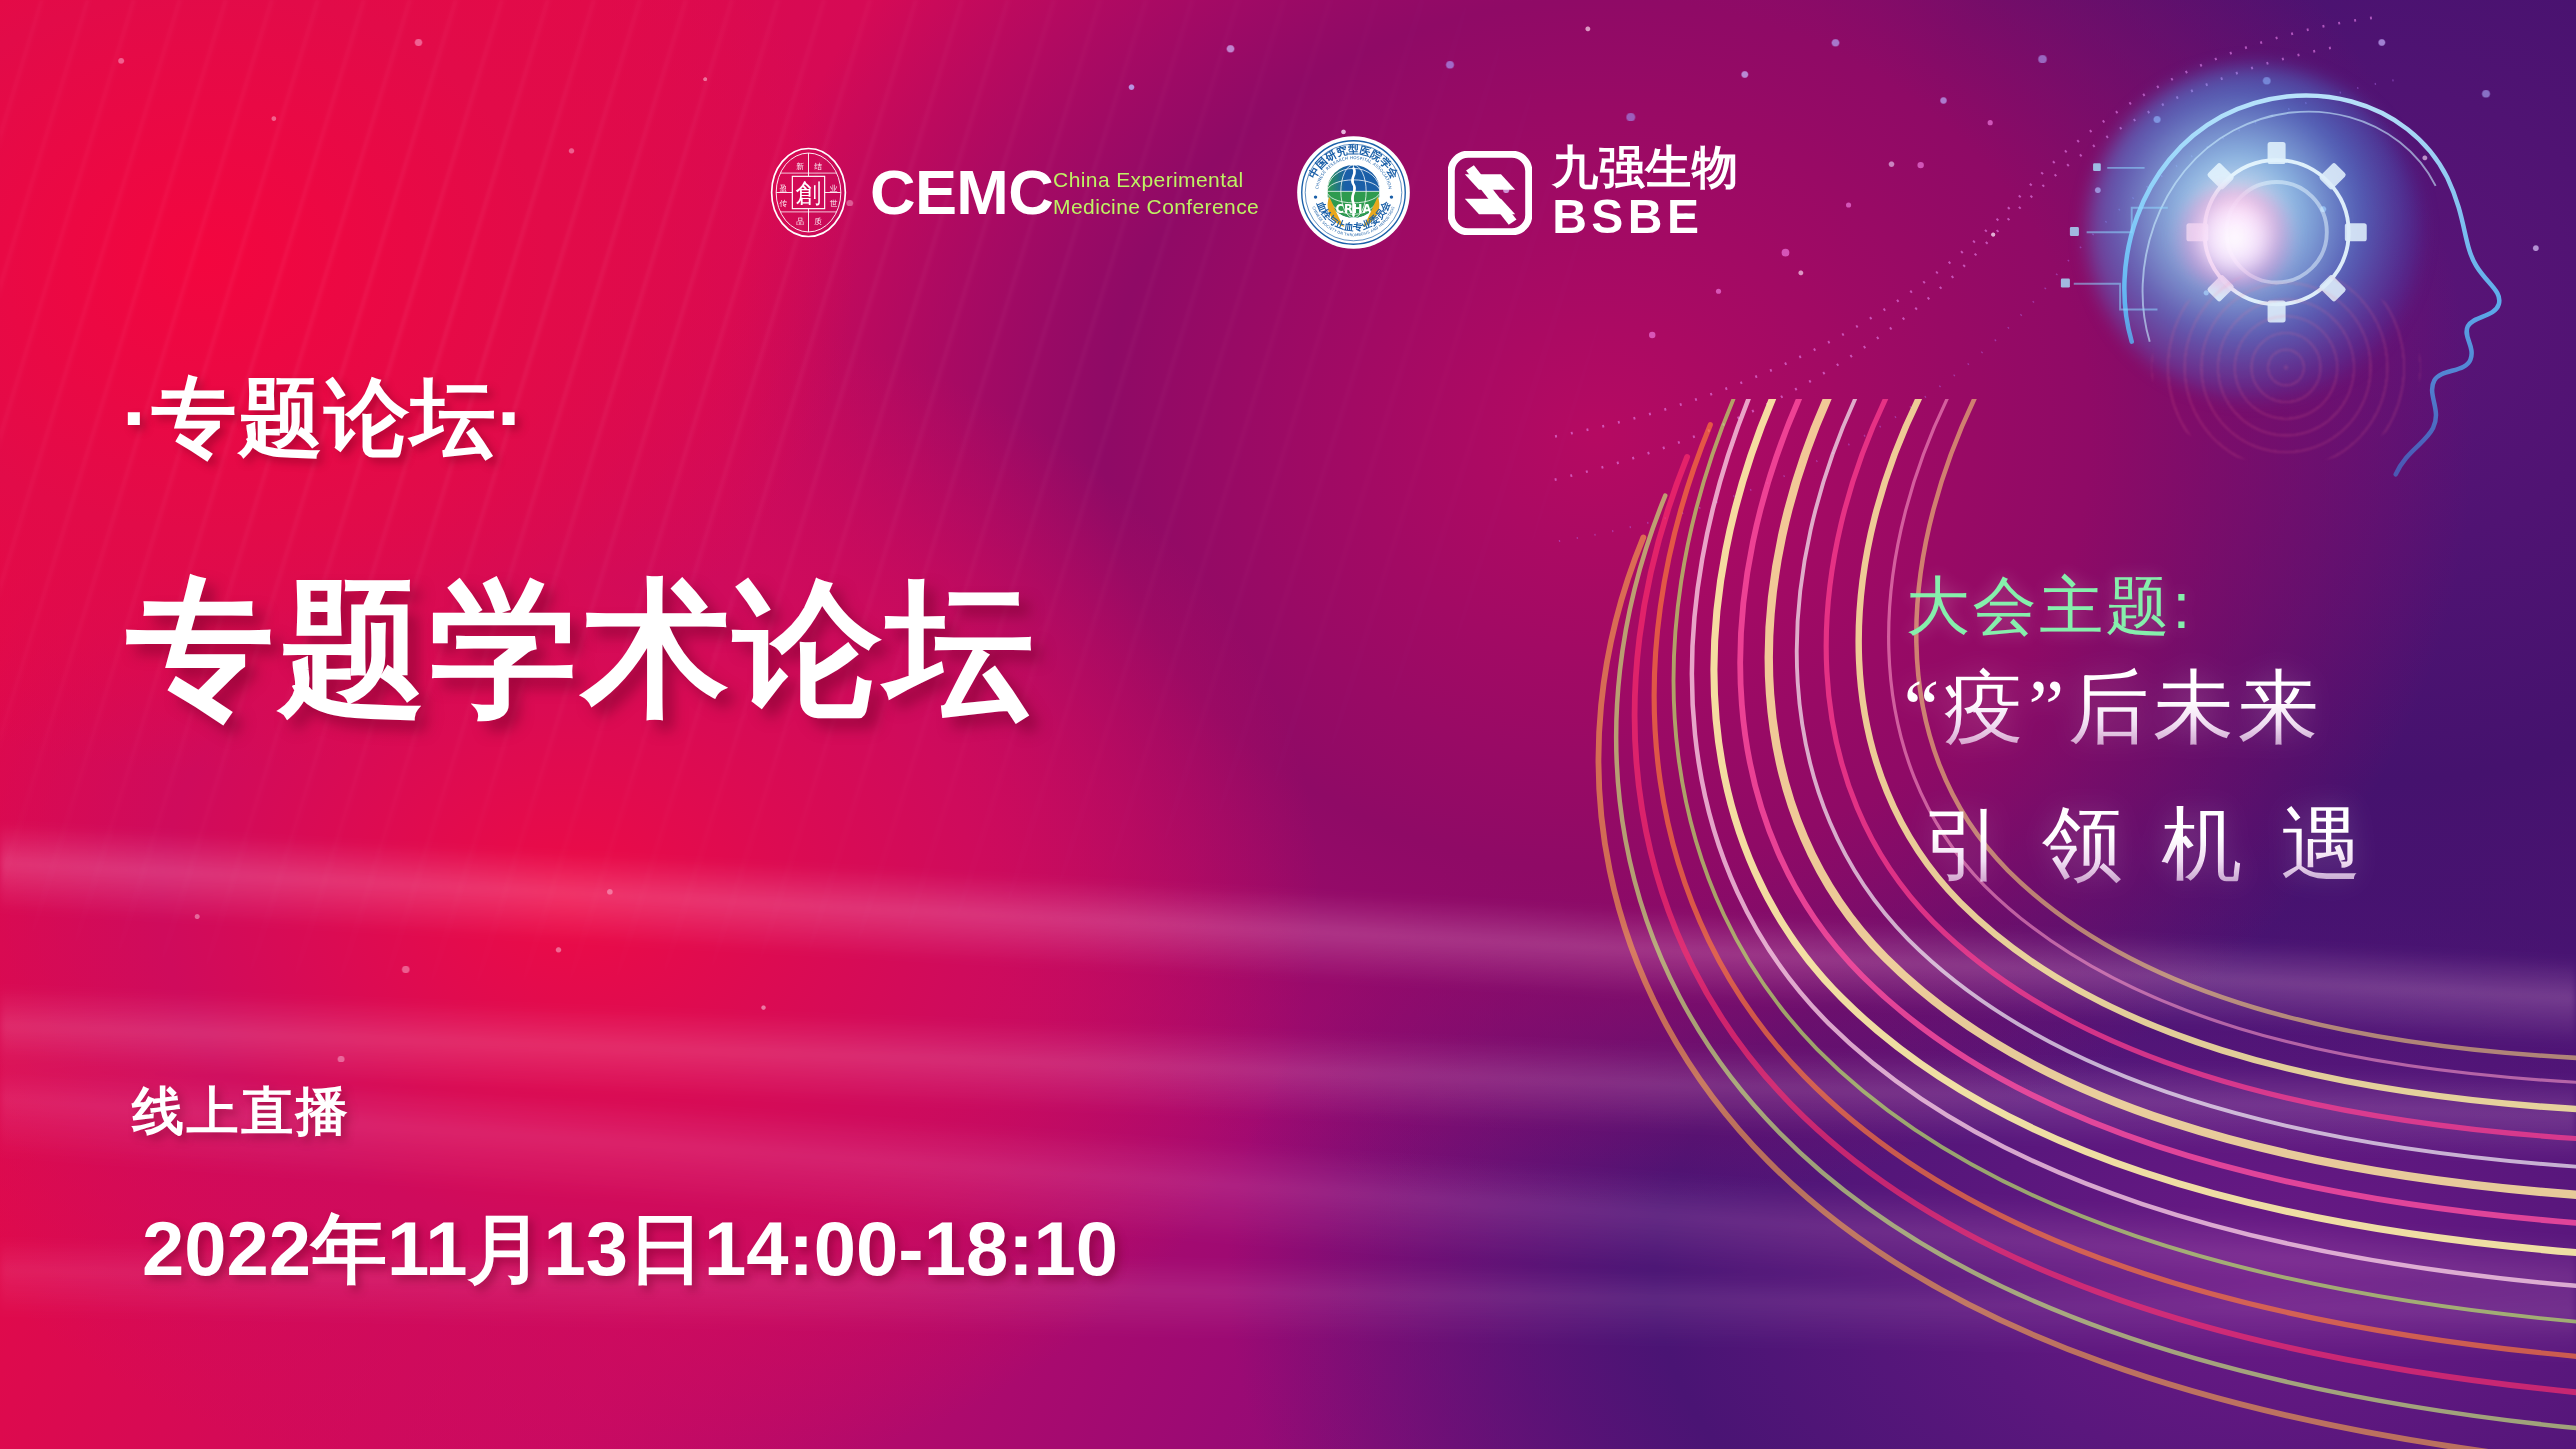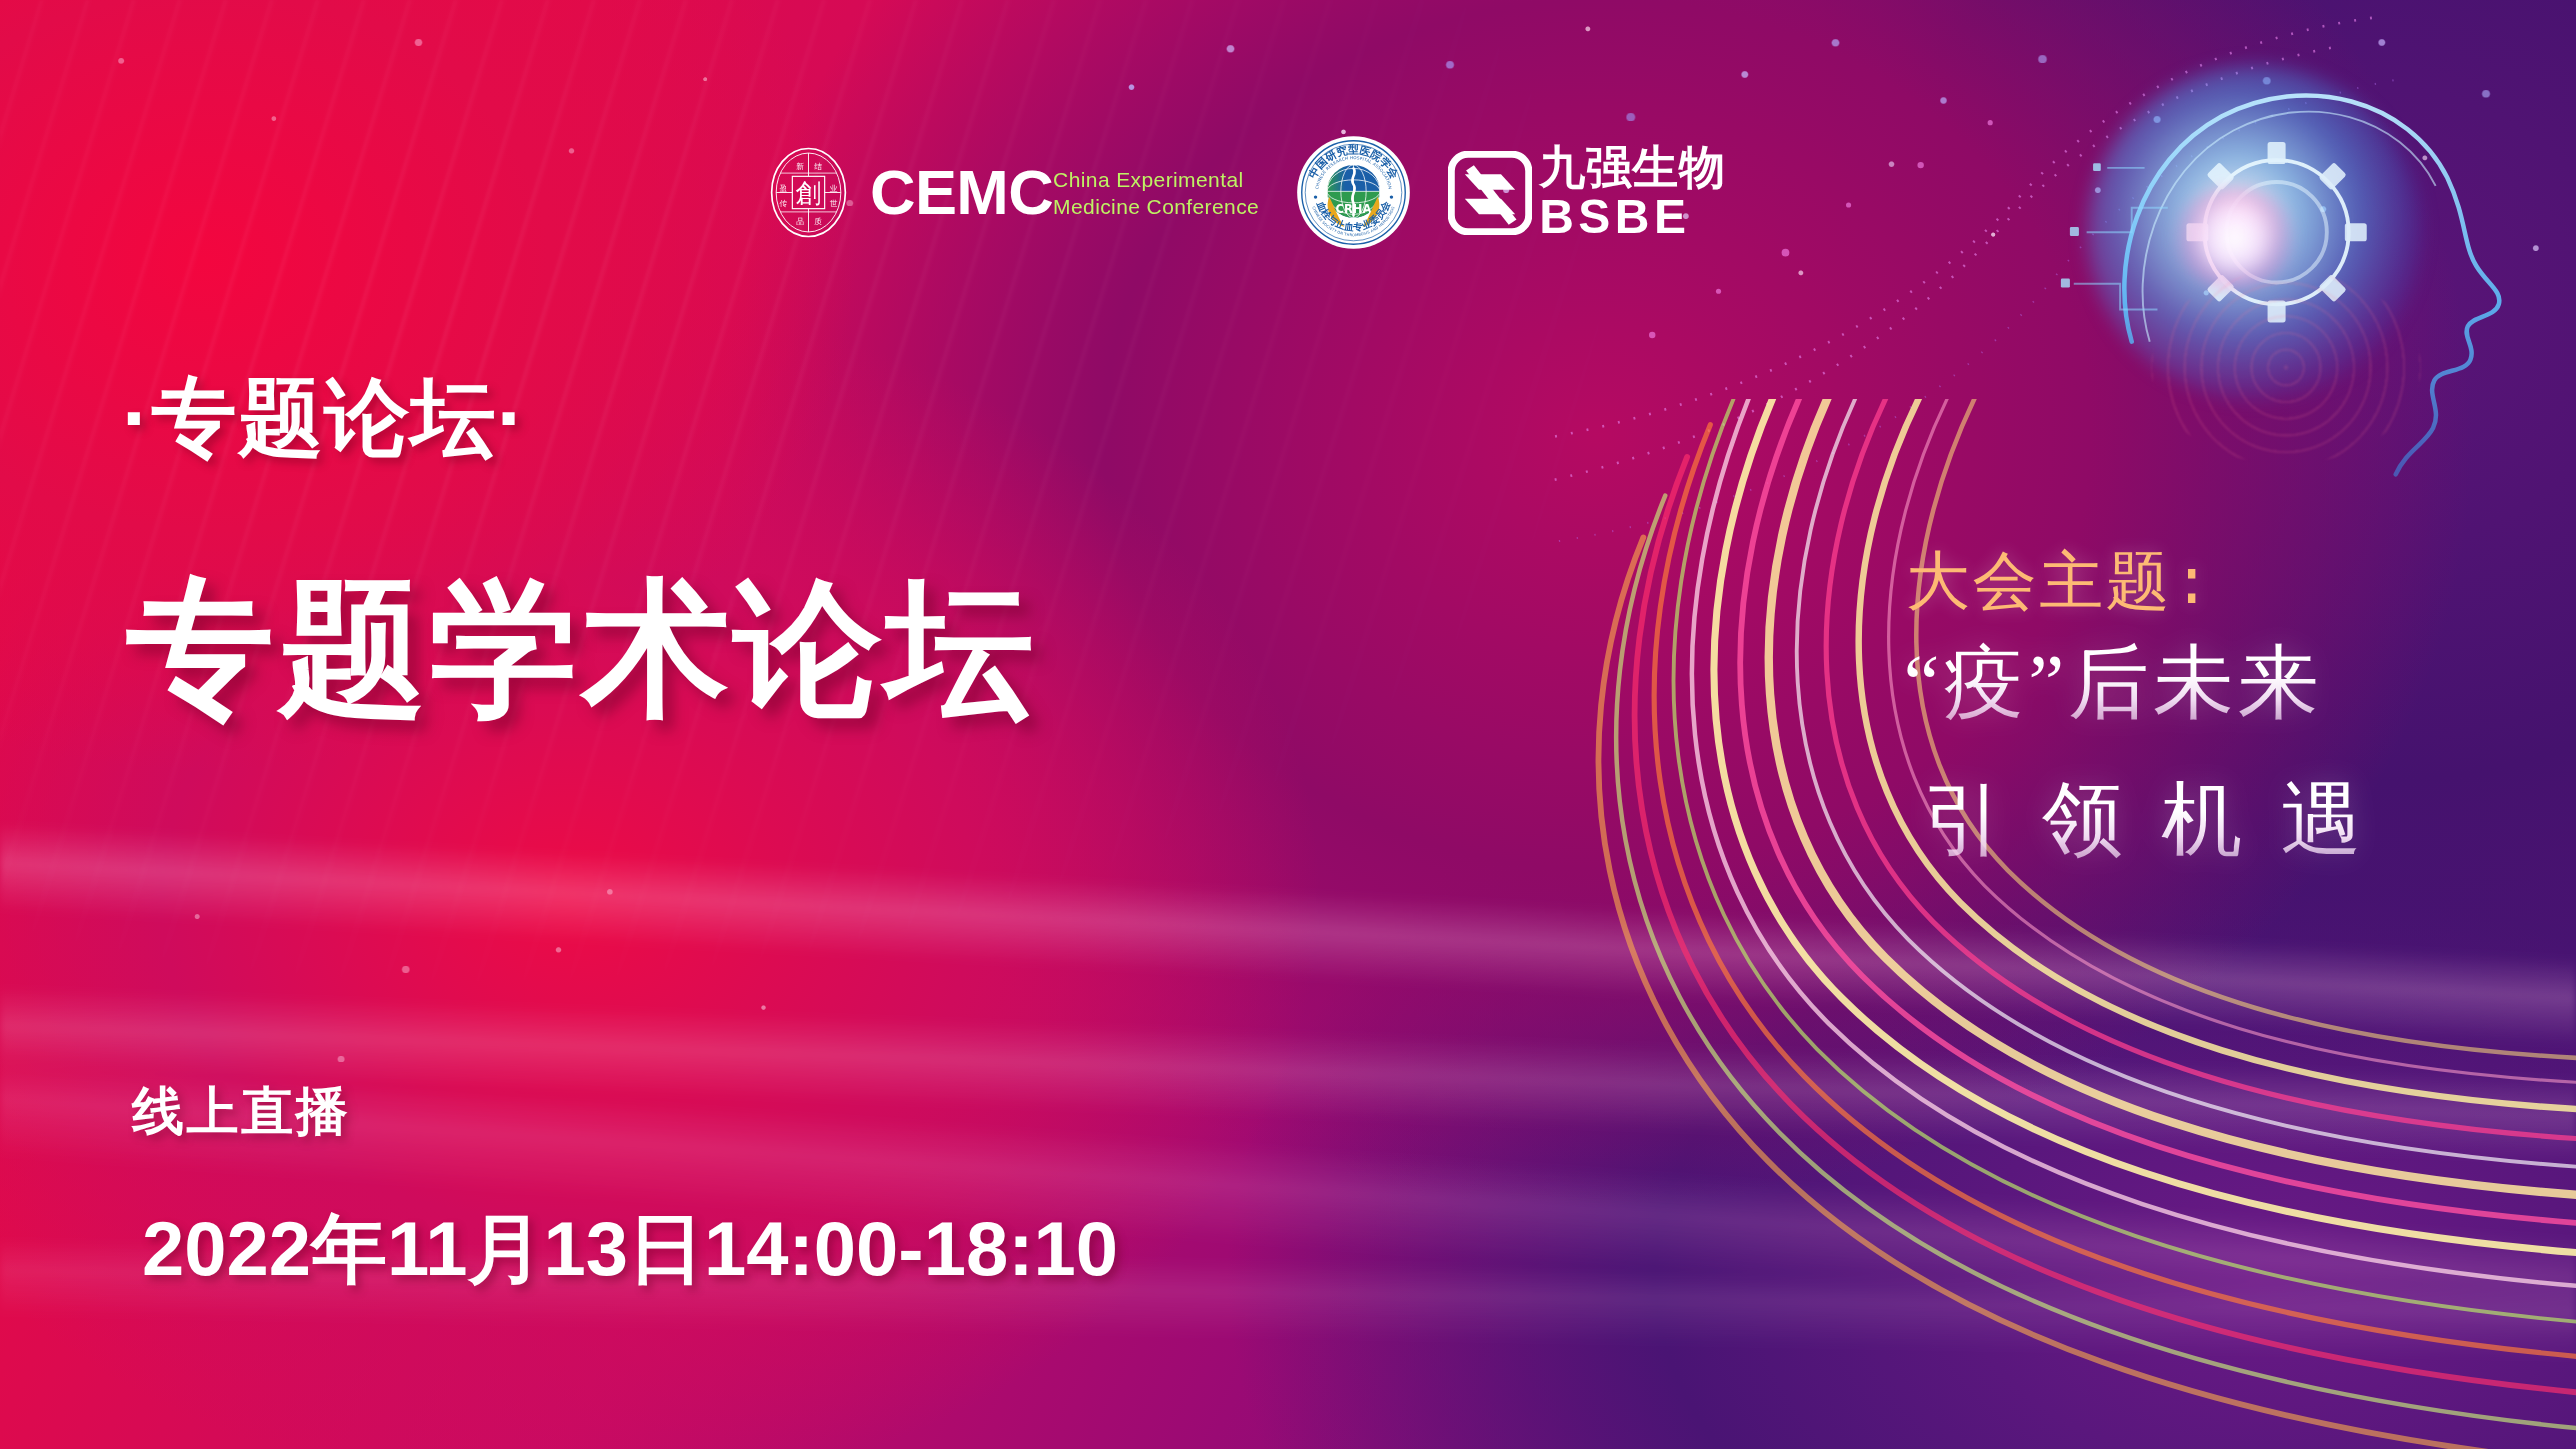--- a/index.html
+++ b/index.html
@@ -158,21 +158,21 @@
     line-height:.98;
   }
   .cemc-sub{
     font-size:21px; color:#bef264; letter-spacing:0.4px; line-height:1.28; margin-top:5.2px;
   }
 
   
   .crha{ width:115px; height:115px; flex:0 0 auto; }
 
   
-  .bsbe{ display:flex; align-items:center; gap:7px; }
+  .bsbe{ display:flex; align-items:center; gap:20px; }
   .bsbe-mark{ width:84px; height:84px; flex:0 0 auto; }
   .bsbe-text{ display:flex; flex-direction:column; line-height:1; }
   .bsbe-cn{ font-size:46px; font-weight:bold; color:#fff; letter-spacing:0.6px; }
   .bsbe-en{ font-size:48px; font-weight:bold; color:#fff; letter-spacing:4.5px; margin-top:2.6px; }
 
   
   .kicker{
     position:absolute; left:122px; top:361px;
     font-size:85px; font-weight:bold; color:#fff;
     letter-spacing:1.3px;
@@ -199,24 +199,25 @@
     position:absolute; left:142px; top:1199px;
     font-size:76px; font-weight:bold; color:#fff;
     letter-spacing:0px;
     text-shadow:4.5px 4.5px 8.4px rgba(110,0,40,.45);
     white-space:nowrap;
   }
 
   
   .theme{ position:absolute; left:1906px; top:538px; width:580px; }
   .theme-label{
-    font-size:64px; color:#fdba74; letter-spacing:2.6px;
-    font-family:Liberation Mono, monospace;
+    font-size:64px; color:#86efac; letter-spacing:2.6px;
+    font-family:Liberation Sans, sans-serif;
     text-shadow:0 0 16.7px rgba(255,255,255,.28);
     white-space:nowrap;
+    margin-top:25px;
   }
   .theme-line{
     font-family:"Liberation Serif","DejaVu Serif",serif;
     font-size:81px; letter-spacing:9px; line-height:1.42;
     white-space:nowrap;
     background:linear-gradient(180deg,#ffffff 0%,#ffffff 42%,#f0ddf2 64%,rgba(255,235,255,.52) 92%);
     -webkit-background-clip:text; background-clip:text;
     color:transparent; -webkit-text-fill-color:transparent;
     filter:drop-shadow(0 0 14px rgba(255,255,255,.22));
   }

